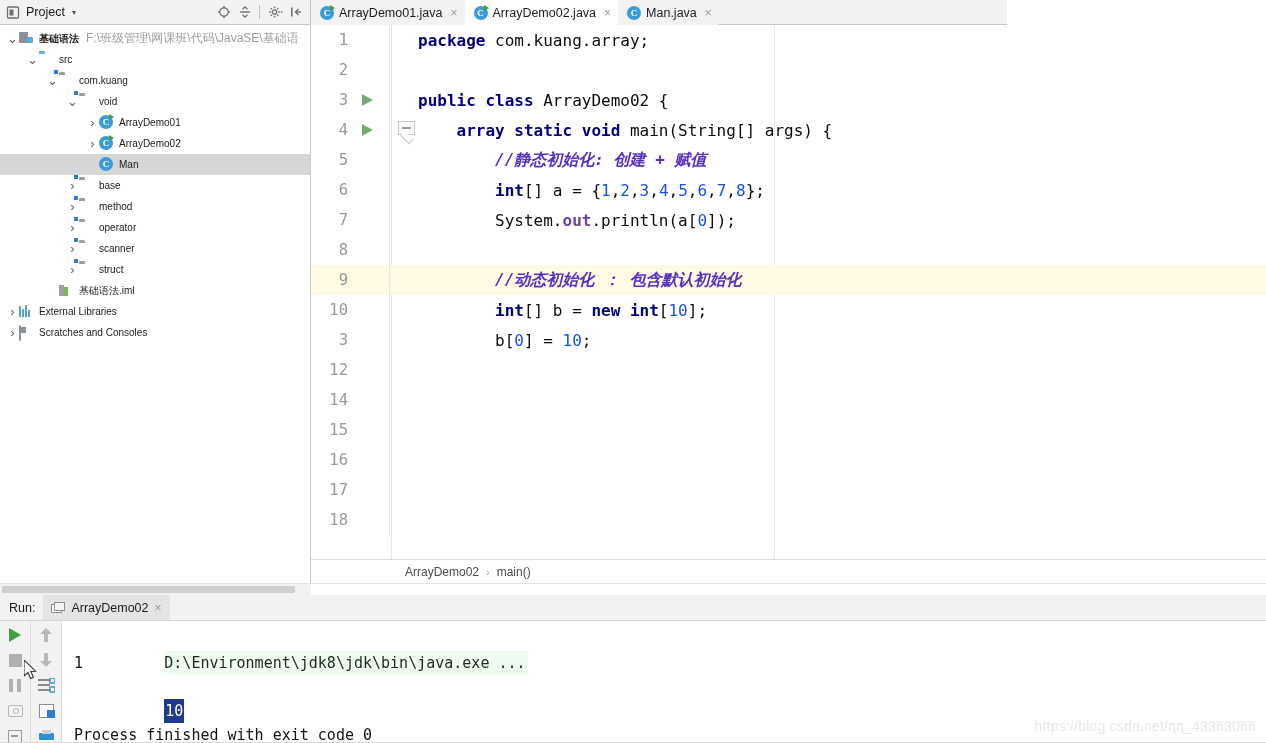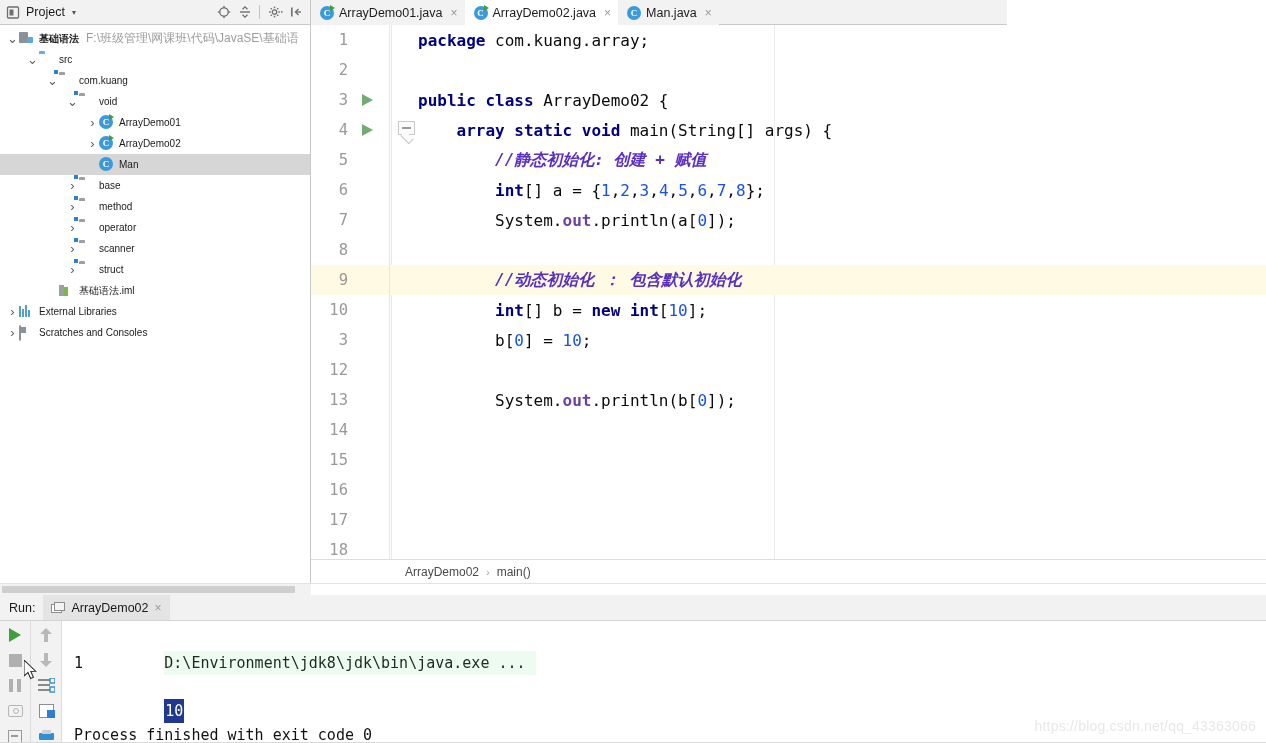--- a/index.html
+++ b/index.html
@@ -187,21 +187,21 @@
   .ic-print{width:15px;height:13px;position:relative;}
   .ic-print:before{content:"";position:absolute;left:0;top:3px;width:15px;height:7px;background:#2f8fd0;border-radius:1px;}
   .ic-print:after{content:"";position:absolute;left:3px;top:0;width:9px;height:4px;background:#cfcfcf;}
 
   .console{
     flex:1;background:#ffffff;position:relative;overflow:hidden;
     font-family:"DejaVu Sans Mono","Liberation Mono",monospace;
     font-size:15px;color:#111;padding:6px 0 0 12px;box-sizing:border-box;
   }
   .cline{height:24px;line-height:24px;white-space:pre;}
-  .cl-cmd{background:#eefbf0;color:#1c2b1c;display:inline-block;padding-right:10px;}
+  .cl-cmd{background:#eefbf0;color:#1c2b1c;display:inline-block;padding-right:2px;}
   .hl-sel{background:#20398f;color:#ffffff;display:inline-block;padding:0 1px;}
 
   .cursor{
     position:absolute;width:14px;height:20px;pointer-events:none;
   }
   .cursor svg{display:block;}
 
   .watermark{
     position:absolute;right:10px;bottom:10px;
     color:#e8e8e8;font-size:14px;font-family:"Liberation Sans",sans-serif;
@@ -476,27 +476,20 @@
               <span class="code"><span>        b[</span><span class="num">0</span><span>] = </span><span class="num">10</span><span>;</span></span>
             </div>
             <div class="eline">
               <span class="gutter-num">12</span>
               <span class="gutter-icons"></span>
               <span class="gutter-strip"></span>
               <span class="foldcol"></span>
               <span class="code"></span>
             </div>
             <div class="eline">
-              <span class="gutter-num">13</span>
-              <span class="gutter-icons"></span>
-              <span class="gutter-strip"></span>
-              <span class="foldcol"></span>
-              <span class="code"><span>        System.</span><span class="fld">out</span><span>.println(b[</span><span class="num">0</span><span>]);</span></span>
-            </div>
-            <div class="eline">
               <span class="gutter-num">14</span>
               <span class="gutter-icons"></span>
               <span class="gutter-strip"></span>
               <span class="foldcol"></span>
               <span class="code"></span>
             </div>
             <div class="eline">
               <span class="gutter-num">15</span>
               <span class="gutter-icons"></span>
               <span class="gutter-strip"></span>

